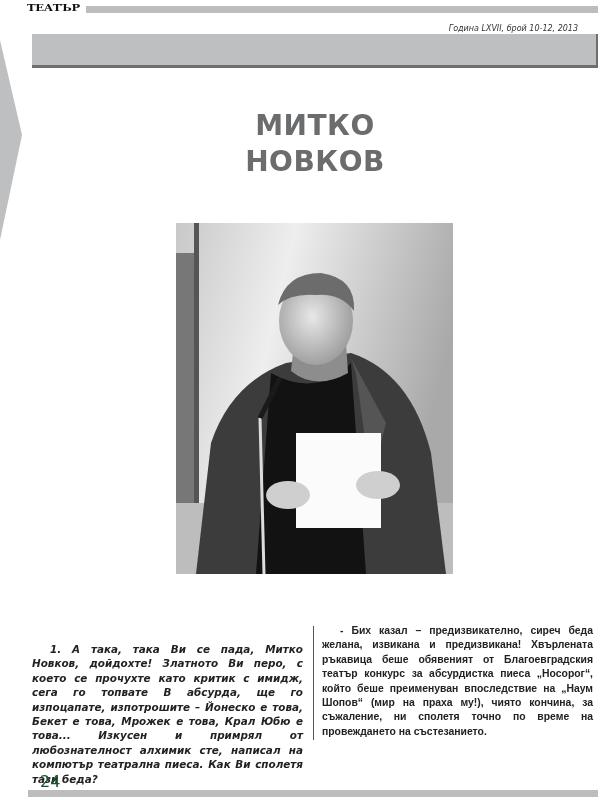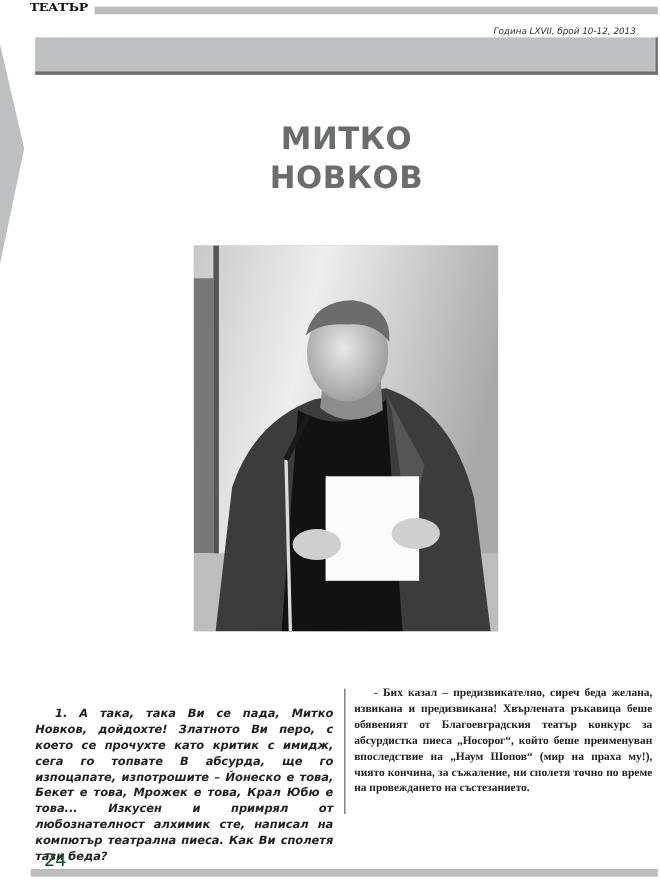--- a/index.html
+++ b/index.html
@@ -46,21 +46,21 @@
 
     .col {
       position: absolute; top: 624px; width: 271px;
       font-size: 10.4px; line-height: 14.4px; text-align: justify;
     }
     .col-left {
       left: 32px; font-family: "DejaVu Sans", sans-serif; font-style: italic;
       font-weight: bold; color: #222; margin-top: 18px;
     }
     .col-right {
-      left: 322px; font-family: Liberation Serif, serif; font-weight: bold; color: #222;
+      left: 322px; font-family: Liberation Sans, sans-serif; font-weight: bold; color: #222;
     }
     .col p { text-indent: 18px; }
     .col-divider {
       position: absolute; left: 313px; top: 626px; width: 1px; height: 114px;
       background: #555;
     }
 
     .page-number {
       position: absolute; left: 40px; top: 774px; font-size: 16px; line-height: 16px;
       font-family: "DejaVu Sans", sans-serif; color: #14532d;

